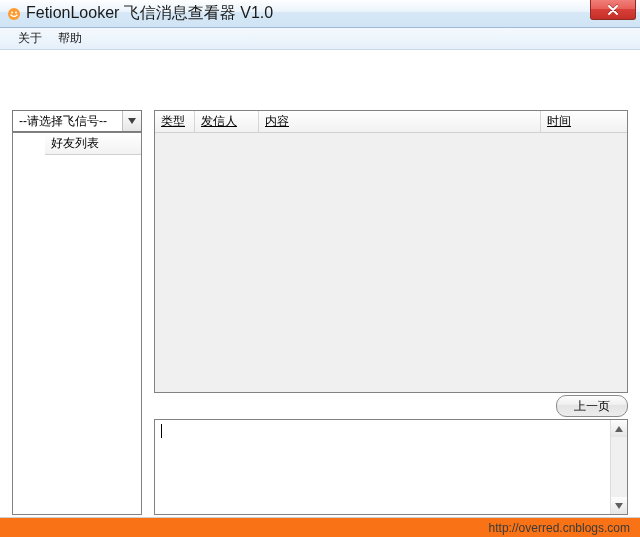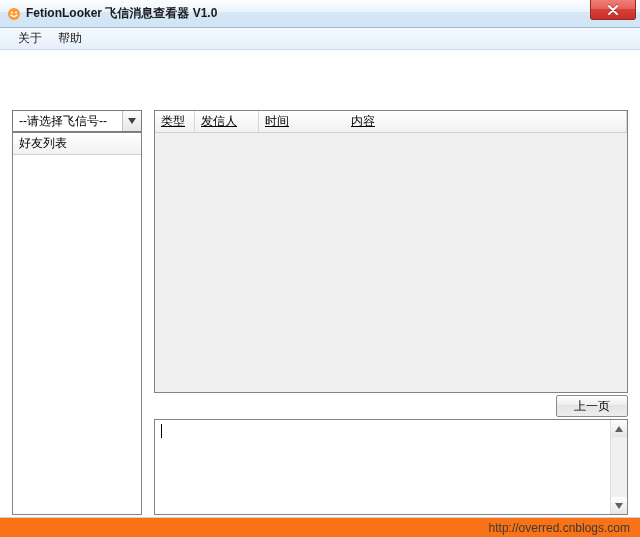--- a/index.html
+++ b/index.html
@@ -33,22 +33,21 @@
   .titlebar .app-icon {
     width: 16px;
     height: 16px;
     margin-right: 4px;
     display: inline-flex;
     align-items: center;
     justify-content: center;
   }
   .titlebar .title-text {
     color: #1a1a1a;
-    font-size: 12px;
-    font-weight: bold;
+    font-size: 16px;
   }
   .close-btn {
     position: absolute;
     right: 4px;
     top: 0px;
     width: 46px;
     height: 20px;
     background: linear-gradient(to bottom, #f07f7a 0%, #e8605a 45%, #d9403a 46%, #c62e28 100%);
     border: 1px solid #8f2a25;
     border-top: none;
@@ -137,20 +136,21 @@
   }
   .friend-panel .panel-header {
     height: 22px;
     border-bottom: 1px solid #cfcfcf;
     background: linear-gradient(to bottom, #ffffff 0%, #f2f2f2 100%);
     padding-left: 6px;
     display: flex;
     align-items: center;
     box-sizing: border-box;
     color: #000;
+    margin-left: 32px;
   }
   .right-col {
     flex: 1;
     display: flex;
     flex-direction: column;
     min-width: 0;
   }
   .list-view {
     flex: 1;
     min-height: 0;
@@ -188,21 +188,21 @@
     justify-content: flex-end;
     align-items: center;
     gap: 8px;
     padding: 2px 0;
     box-sizing: border-box;
   }
   .btn {
     min-width: 72px;
     height: 22px;
     border: 1px solid #8a8a8a;
-    border-radius: 2px;
+    border-radius: 10px;
     background: linear-gradient(to bottom, #fdfdfd 0%, #efefef 45%, #e4e4e4 46%, #ededed 100%);
     display: flex;
     align-items: center;
     justify-content: center;
     color: #000;
     box-sizing: border-box;
     padding: 0 10px;
   }
   .textarea-wrap {
     height: 96px;
@@ -308,22 +308,22 @@
           <div style="height:calc(100% - 22px);"></div>
         </div>
       </div>
 
       <div class="right-col">
 
         <div class="list-view">
           <div class="list-header">
             <div class="col" style="width:40px">类型</div>
             <div class="col" style="width:64px">发信人</div>
+            <div class="col" style="flex:1">内容</div>
             <div class="col" style="width:86px;border-right:none">时间</div>
-            <div class="col" style="flex:1">内容</div>
           </div>
           <div class="list-body"></div>
         </div>
 
         <div class="pager-row">
           <div class="btn">上一页</div>
         </div>
 
         <div class="textarea-wrap">
           <div class="ta"><span class="caret"></span><span></span></div>

